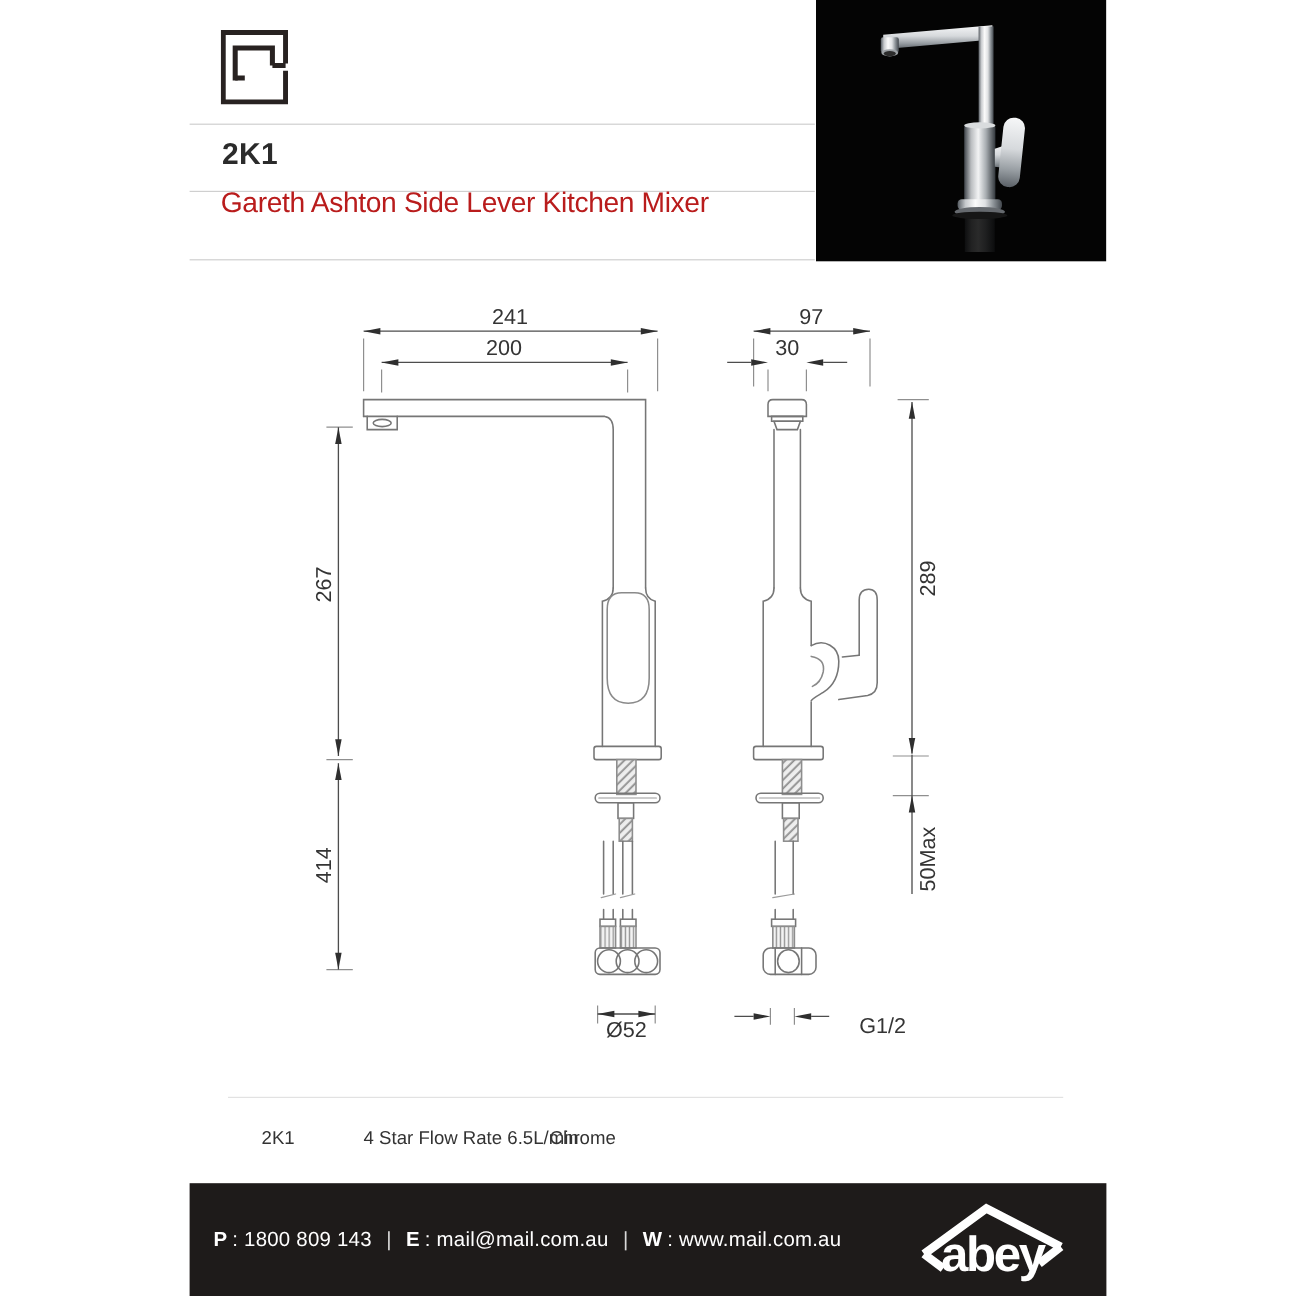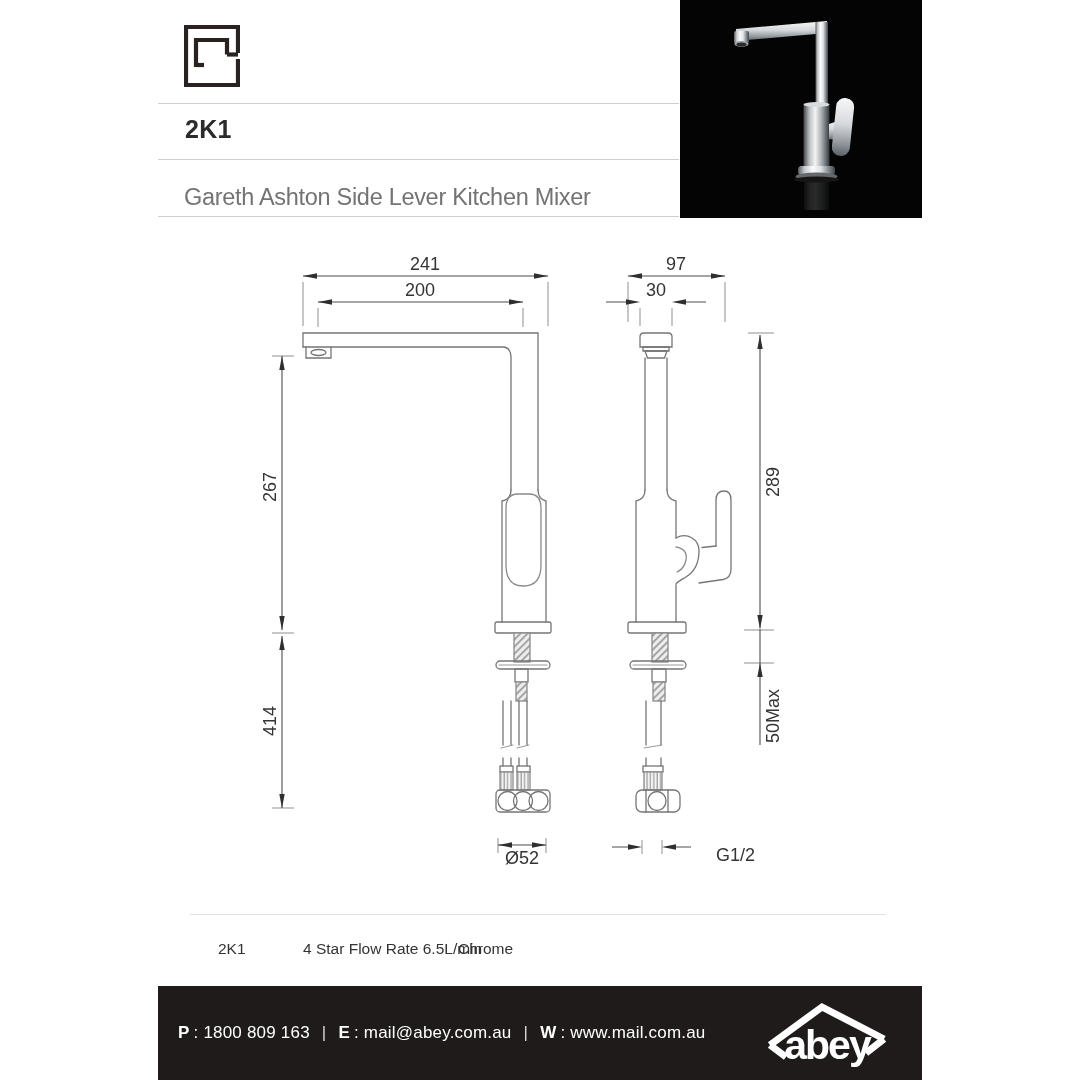--- a/index.html
+++ b/index.html
@@ -12,22 +12,22 @@
     position:relative;width:1060px;height:1080px;background:var(--page-bg);
     font-family:"Liberation Sans", sans-serif; overflow:hidden;
   }
   .abs{position:absolute;}
   .rule{position:absolute;height:1px;background:var(--rule);}
   .product-code{
     position:absolute;left:185px;top:115px;font-size:25px;font-weight:bold;
     color:var(--ink);letter-spacing:.3px;
   }
   .product-name{
-    position:absolute;left:184px;top:184px;font-size:23.5px;font-weight:400;
-    color:#737373;letter-spacing:-.3px;
+    position:absolute;left:184px;top:156px;font-size:23.5px;font-weight:400;
+    color:#b91c1c;letter-spacing:-.3px;
   }
   .photo-box{position:absolute;left:680px;top:0;width:242px;height:218px;}
   .drawing{position:absolute;left:240px;top:246px;}
   .spec-sep{position:absolute;left:190px;top:914px;width:696px;height:1px;background:#e2e2e2;}
   .spec-item{position:absolute;top:940px;font-size:15.5px;color:#333;}
   .spec-code{left:218px;}
   .spec-flow{left:303px;}
   .spec-finish{left:458px;}
   .footer{
     position:absolute;left:158px;top:986px;width:764px;height:94px;
@@ -236,24 +236,24 @@
   </svg>
 
   <div class="spec-sep"></div>
   <div class="spec-item spec-code">2K1</div>
   <div class="spec-item spec-flow">4 Star Flow Rate 6.5L/min</div>
   <div class="spec-item spec-finish">Chrome</div>
 
   <div class="footer">
     <div class="footer-contact">
       <b>P</b>
-      <span class="val">: 1800 809 163</span>
+      <span class="val">: 1800 809 143</span>
       <span class="sep">|</span>
       <b>E</b>
-      <span class="val">: mail@abey.com.au</span>
+      <span class="val">: mail@mail.com.au</span>
       <span class="sep">|</span>
       <b>W</b>
       <span class="val">: www.mail.com.au</span>
     </div>
     <svg class="abey-logo" width="124" height="72" viewBox="0 0 124 72">
       <g stroke="#ffffff" stroke-width="7" fill="none" stroke-linejoin="miter" stroke-linecap="butt">
         <path d="M4,46 L56,8 L118,40"></path>
         <path d="M4,46 L20,58"></path>
         <path d="M118,40 L100,54"></path>
       </g>

